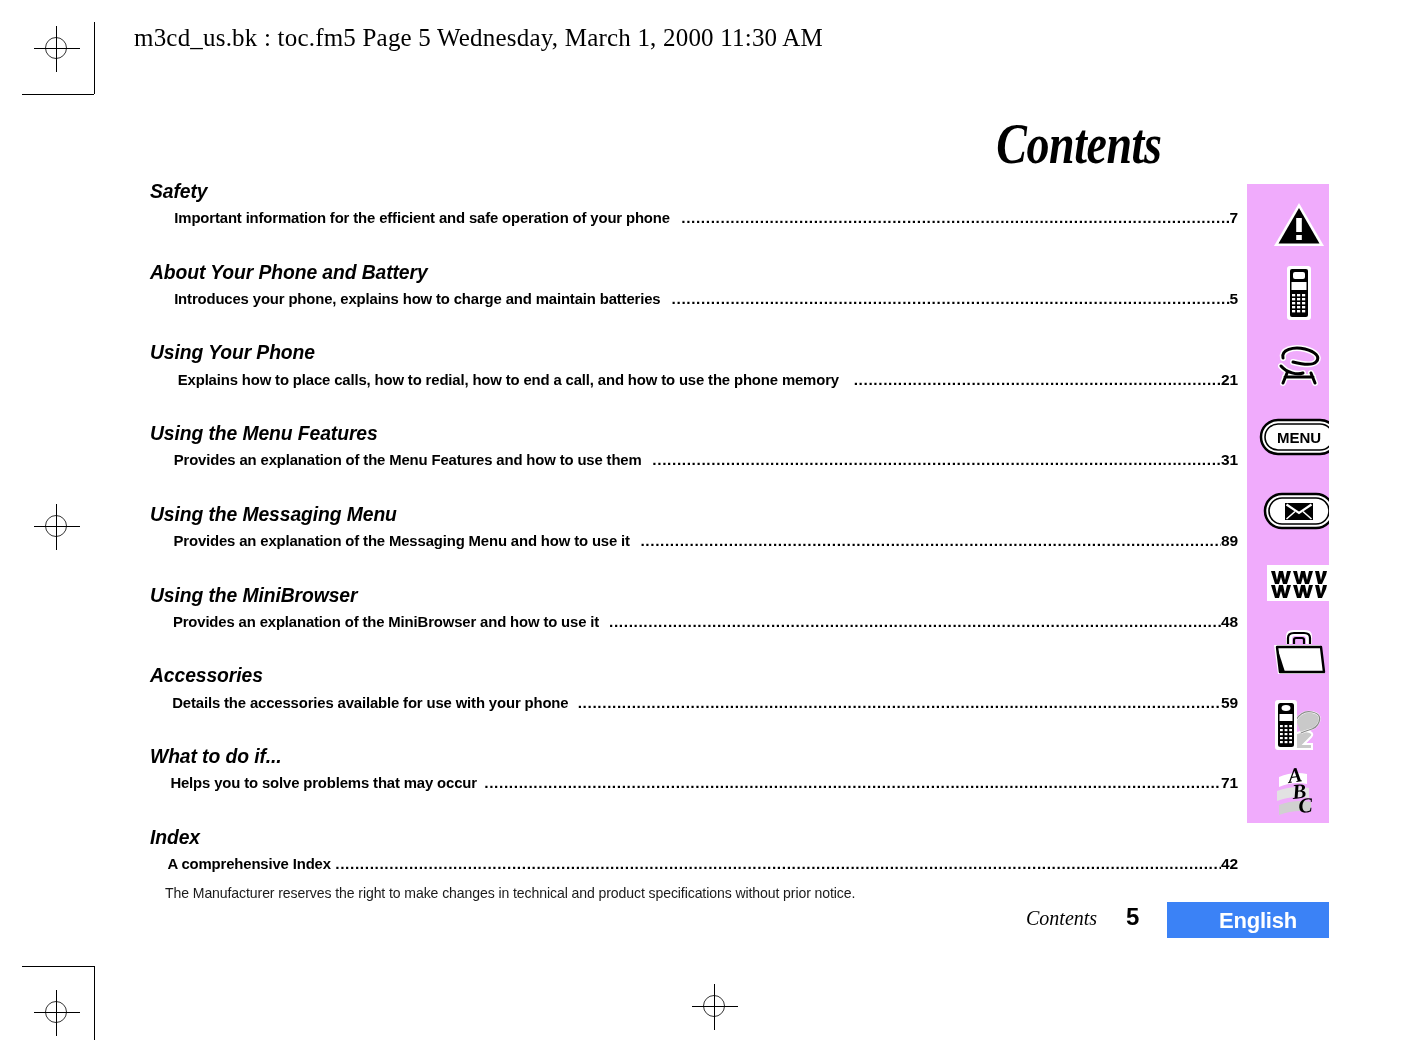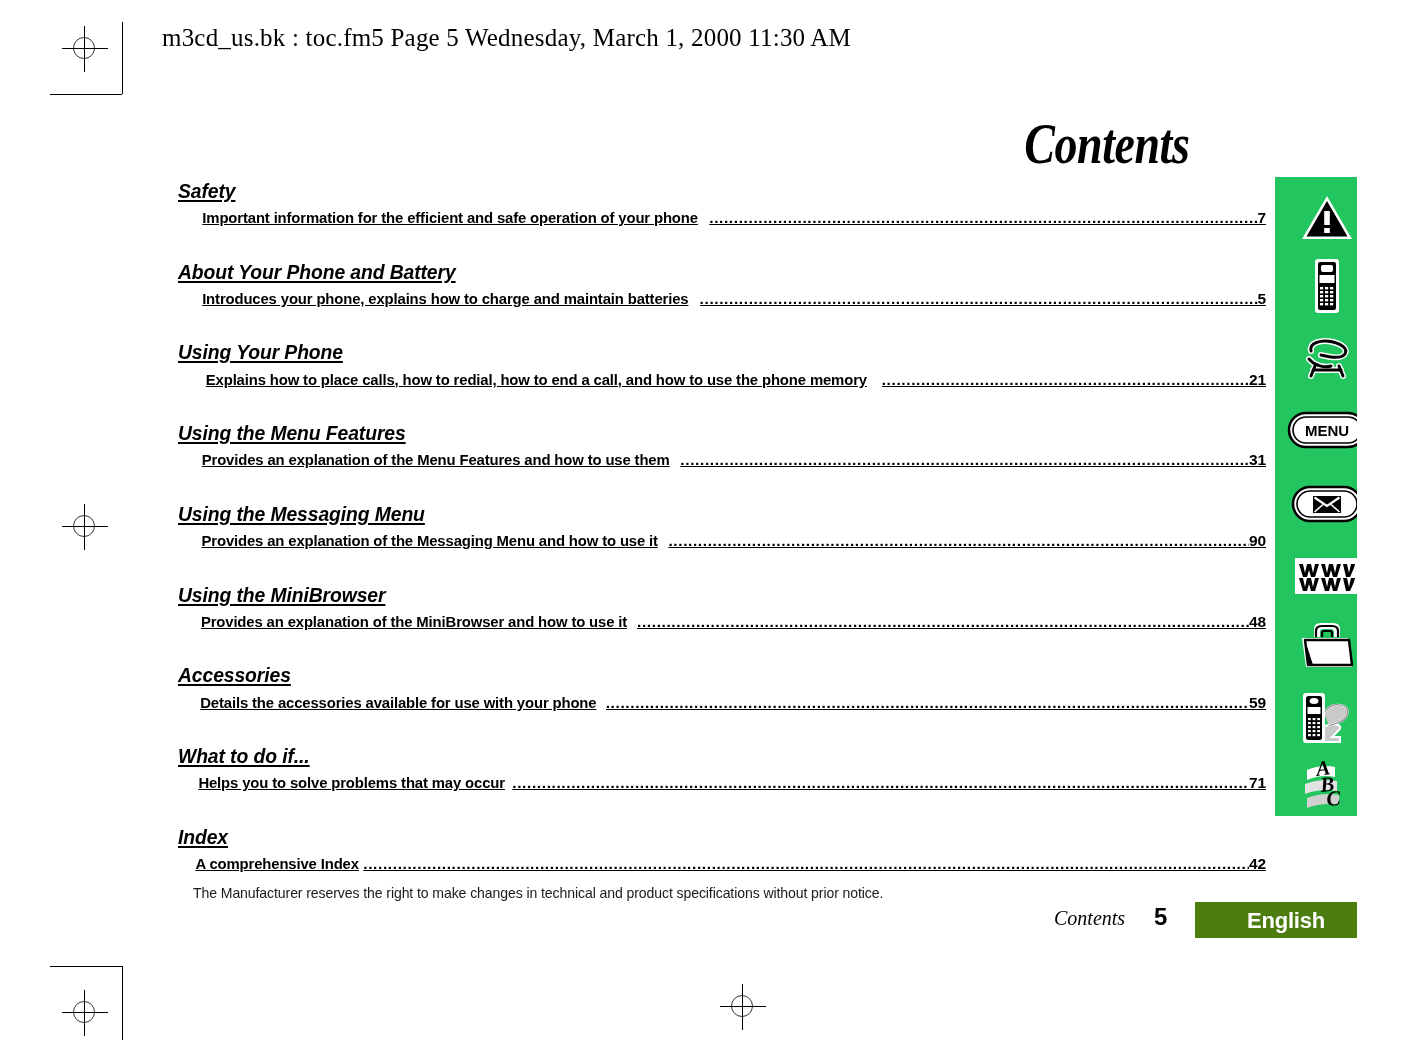--- a/index.html
+++ b/index.html
@@ -7,21 +7,20 @@
     padding: 0;
     background: #ffffff;
   }
   .page {
     position: relative;
     width: 1329px;
     height: 1062px;
     background: #ffffff;
     overflow: hidden;
     font-family: "Liberation Sans", sans-serif;
-    margin-left: 28px;
   }
 
   
   .regmark {
     position: absolute;
     width: 46px;
     height: 46px;
   }
   .regmark .circ {
     position: absolute;
@@ -75,21 +74,21 @@
     transform-origin: right center;
   }
 
   
   .toc {
     position: absolute;
     left: 150px;
     top: 178px;
     width: 1088px;
   }
-  .toc-entry { margin-bottom: 10px; text-decoration: underline; }
+  .toc-entry { margin-bottom: 10px; }
   .toc-head {
     font-family: "Liberation Sans", sans-serif;
     font-weight: bold;
     font-style: italic;
     font-size: 21px;
     color: #000;
     letter-spacing: -0.1px;
     transform: scaleX(0.92);
     transform-origin: left center;
     margin-bottom: 3px;
@@ -118,24 +117,24 @@
   }
   .toc-page { white-space: nowrap; padding-left: 0px; }
 
   
   .gap { height: 19px; }
 
   
   .sidebar {
     position: absolute;
     left: 1247px;
-    top: 177px;
+    top: 184px;
     width: 163px;
     height: 639px;
-    background: #22c55e;
+    background: #f0abfc;
   }
   .side-icon {
     position: absolute;
     left: 23px;
     width: 58px;
     height: 58px;
     display: flex;
     align-items: center;
     justify-content: center;
   }
@@ -168,21 +167,21 @@
     font-weight: bold;
     font-size: 24px;
     color: #000;
   }
   .lang-bar {
     position: absolute;
     left: 1167px;
     top: 902px;
     width: 243px;
     height: 36px;
-    background: #4d7c0f;
+    background: #3b82f6;
     text-align: right;
   }
   .lang-bar span {
     position: absolute;
     left: 52px;
     top: 6px;
     color: #ffffff;
     font-size: 22px;
     font-weight: bold;
     letter-spacing: -0.2px;
@@ -283,21 +282,21 @@
         <span class="toc-page">31</span>
       </div>
     </div>
     <div class="gap"></div>
 
     <div class="toc-entry">
       <div class="toc-head">Using the Messaging Menu</div>
       <div class="toc-row">
         <span class="toc-desc">Provides an explanation of the Messaging Menu and how to use it</span>
         <span class="toc-leader">........................................................................................................................................................................................................................................................................................................</span>
-        <span class="toc-page">90</span>
+        <span class="toc-page">89</span>
       </div>
     </div>
     <div class="gap"></div>
 
     <div class="toc-entry">
       <div class="toc-head">Using the MiniBrowser</div>
       <div class="toc-row">
         <span class="toc-desc">Provides an explanation of the MiniBrowser and how to use it</span>
         <span class="toc-leader">........................................................................................................................................................................................................................................................................................................</span>
         <span class="toc-page">48</span>

